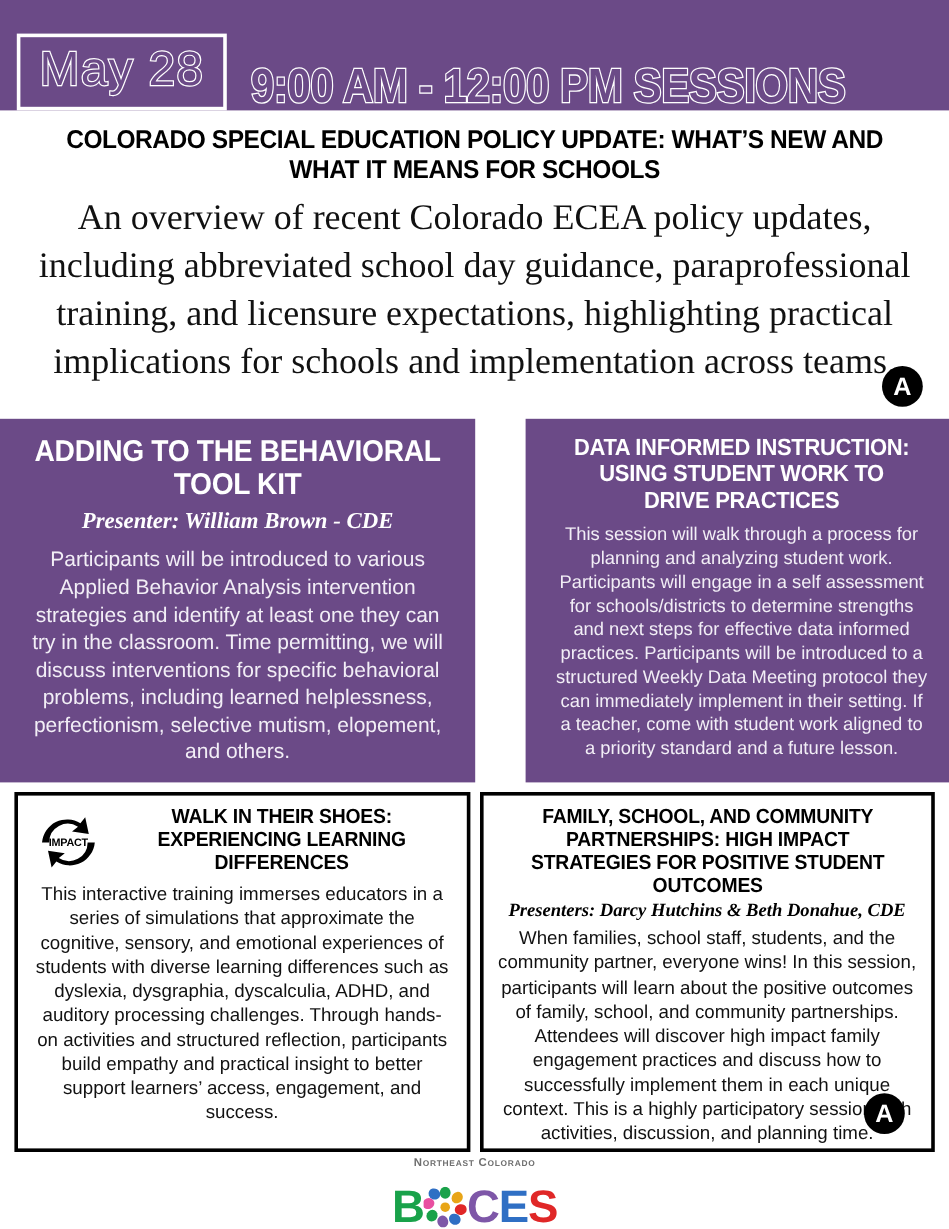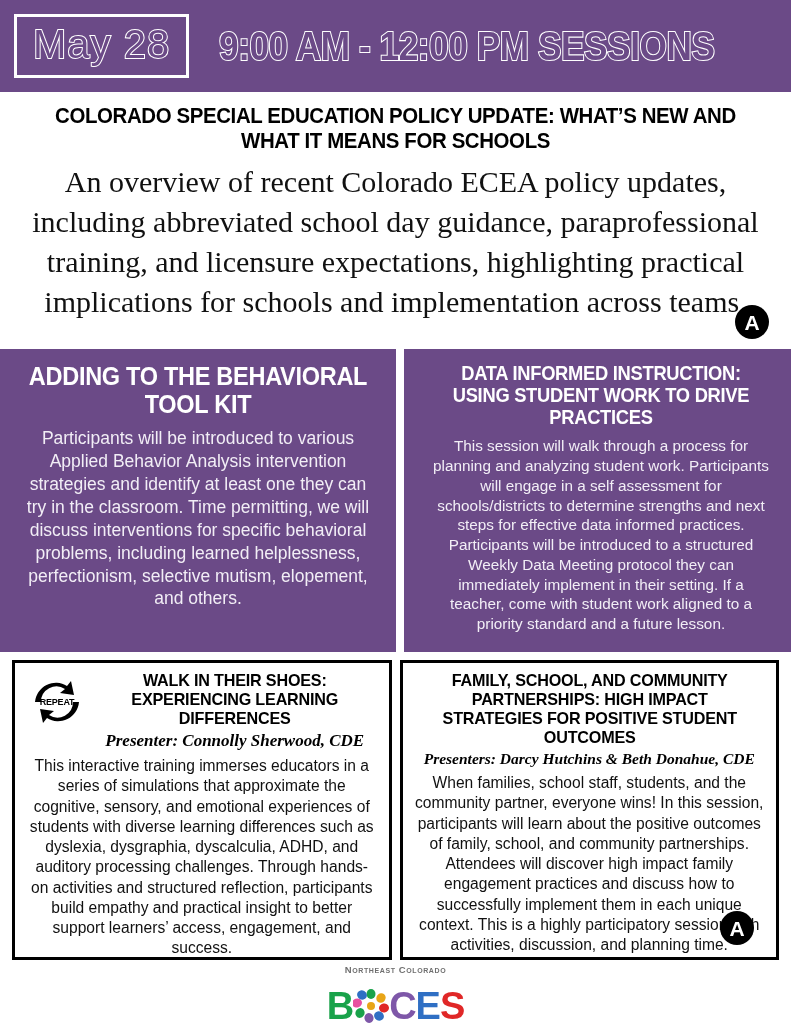--- a/index.html
+++ b/index.html
@@ -9,23 +9,23 @@
     font-family: "Liberation Sans", sans-serif;
     overflow: hidden;
   }
   .page { position: relative; width: 791px; height: 1024px; background: #fff; }
 
   
   .header-band {
     height: 92px;
     background: #6b4a87;
     display: flex;
-    align-items: center;
+    align-items: flex-end;
     padding: 0 14px;
-    gap: 30px;
+    gap: 20px;
   }
   .date-box {
     border: 3px solid #ffffff;
     padding: 2px 16px 6px 16px;
     display: flex;
     align-items: center;
     justify-content: center;
     height: 64px;
   }
   .date-text {
@@ -83,20 +83,21 @@
     line-height: 1.33;
     margin-top: 8px;
     color: #111;
   }
 
   
   .purple-row {
     display: flex;
     background: #ffffff;
     height: 303px;
+    gap: 17px;
   }
   .purple-card {
     background: #6b4a87;
     color: #ffffff;
     padding: 14px 18px 12px 18px;
     text-align: center;
     flex: 1 1 0;
     position: relative;
   }
   .purple-card.left { width: 396px; flex: 0 0 396px; }
@@ -282,43 +283,43 @@
 
   <div class="featured">
     <div class="featured-title">COLORADO SPECIAL EDUCATION POLICY UPDATE: WHAT’S NEW AND WHAT IT MEANS FOR SCHOOLS</div>
     <div class="featured-desc">An overview of recent Colorado ECEA policy updates, including abbreviated school day guidance, paraprofessional training, and licensure expectations, highlighting practical implications for schools and implementation across teams.</div>
     <div class="a-badge featured-pos">A</div>
   </div>
 
   <div class="purple-row">
     <div class="purple-card left">
       <div class="card-title-white">ADDING TO THE BEHAVIORAL TOOL KIT</div>
+      <div class="presenter-script">Presenter: William Brown - CDE</div>
       <div class="card-desc-white">Participants will be introduced to various Applied Behavior Analysis intervention strategies and identify at least one they can try in the classroom. Time permitting, we will discuss interventions for specific behavioral problems, including learned helplessness, perfectionism, selective mutism, elopement, and others.</div>
     </div>
     <div class="purple-gap"></div>
     <div class="purple-card right">
       <div class="card-title-white sm">DATA INFORMED INSTRUCTION: USING STUDENT WORK TO DRIVE PRACTICES</div>
       <div class="card-desc-white sm">This session will walk through a process for planning and analyzing student work. Participants will engage in a self assessment for schools/districts to determine strengths and next steps for effective data informed practices. Participants will be introduced to a structured Weekly Data Meeting protocol they can immediately implement in their setting. If a teacher, come with student work aligned to a priority standard and a future lesson.</div>
     </div>
   </div>
 
   <div class="bottom-row">
 
     <div class="bordered-card">
       <div class="title-with-icon">
         <div class="repeat-icon">
           <svg viewBox="0 0 60 58" width="60" height="58" aria-hidden="true">
             <path d="M8,29 a21,21 0 0 1 32,-16 l4,-5 3,14 -14,-2 5,-4 a15.5,15.5 0 0 0 -24,13 z" fill="#000"></path>
             <path d="M52,29 a21,21 0 0 1 -32,16 l-4,5 -3,-14 14,2 -5,4 a15.5,15.5 0 0 0 24,-13 z" fill="#000"></path>
           </svg>
-          <div class="repeat-label">REPEAT</div>
+          <div class="repeat-label">IMPACT</div>
         </div>
         <div class="titles">
           <div class="card-title-black">WALK IN THEIR SHOES: EXPERIENCING LEARNING DIFFERENCES</div>
-          <div class="presenter-black">Presenter:  Connolly Sherwood, CDE</div>
         </div>
       </div>
       <div class="card-desc-black">This interactive training immerses educators in a series of simulations that approximate the cognitive, sensory, and emotional experiences of students with diverse learning differences such as dyslexia, dysgraphia, dyscalculia, ADHD, and auditory processing challenges. Through hands-on activities and structured reflection, participants build empathy and practical insight to better support learners’ access, engagement, and success.</div>
     </div>
 
     <div class="bordered-card">
       <div class="card-title-black">FAMILY, SCHOOL, AND COMMUNITY PARTNERSHIPS: HIGH IMPACT STRATEGIES FOR POSITIVE STUDENT OUTCOMES</div>
       <div class="presenter-black sm">Presenters: Darcy Hutchins &amp; Beth Donahue, CDE</div>
       <div class="card-desc-black">When families, school staff, students, and the community partner, everyone wins! In this session, participants will learn about the positive outcomes of family, school, and community partnerships. Attendees will discover high impact family engagement practices and discuss how to successfully implement them in each unique context. This is a highly participatory session with activities, discussion, and planning time.</div>
       <div class="a-badge card-pos">A</div>

